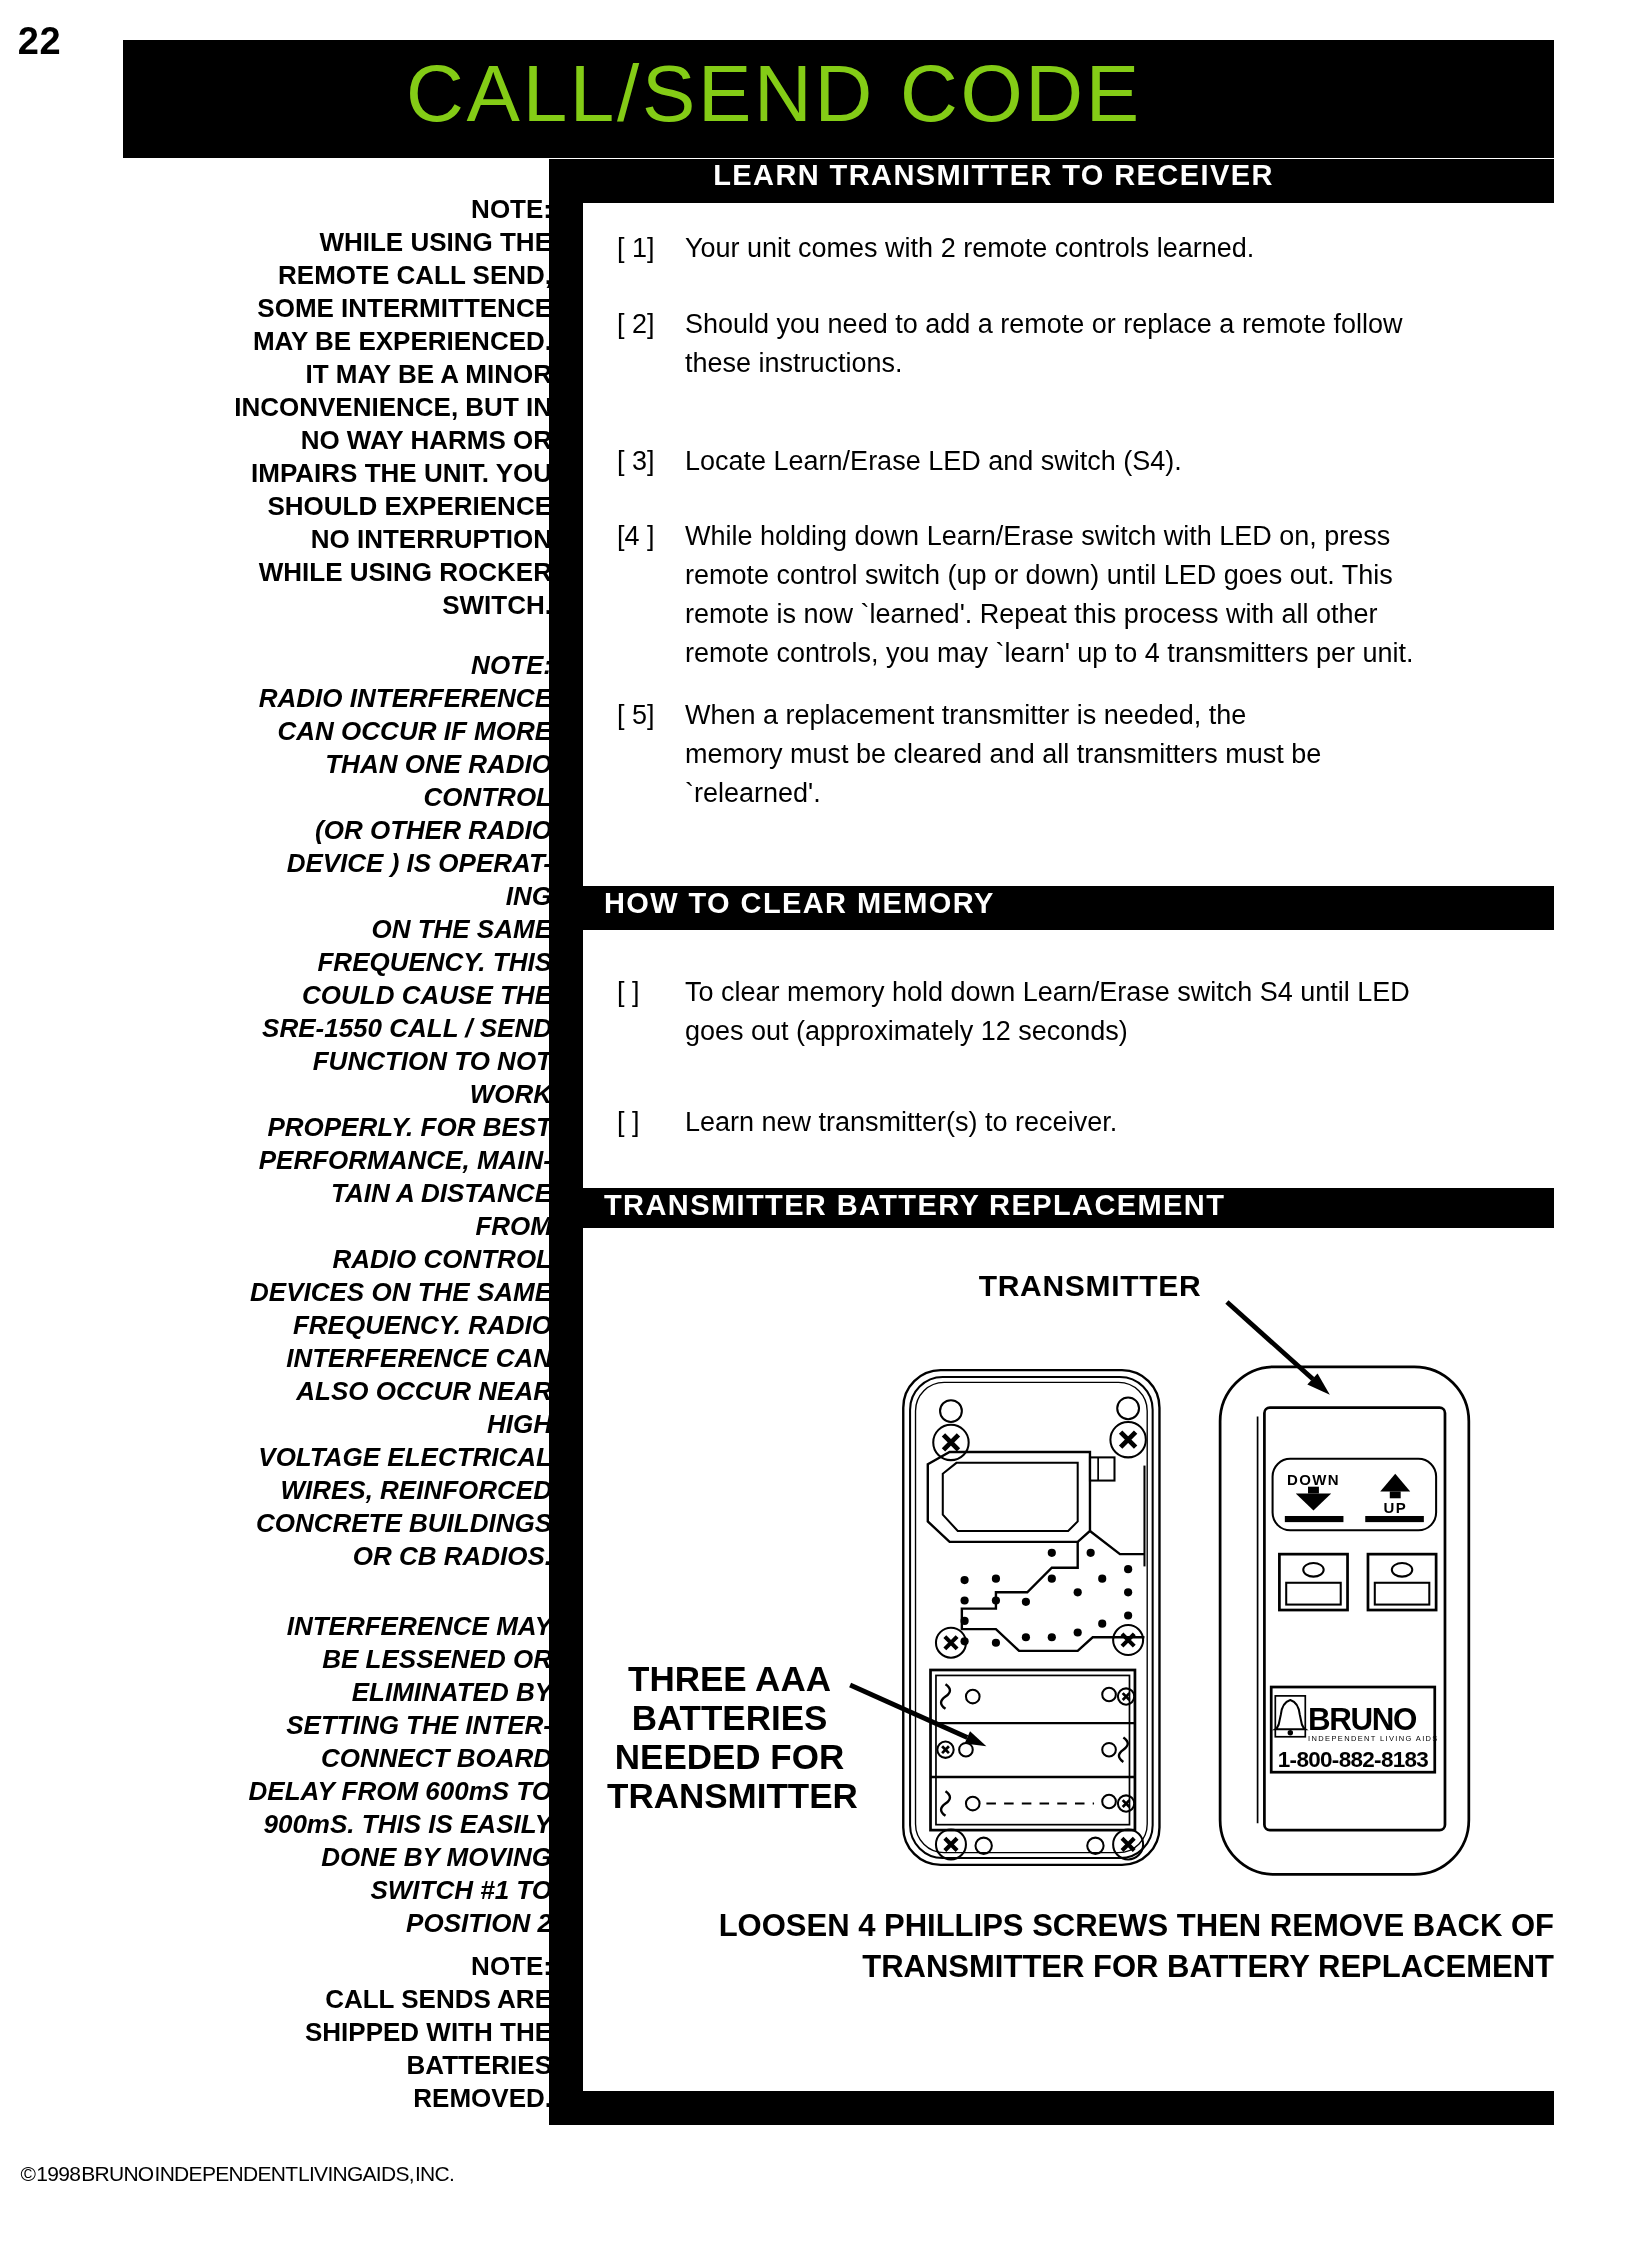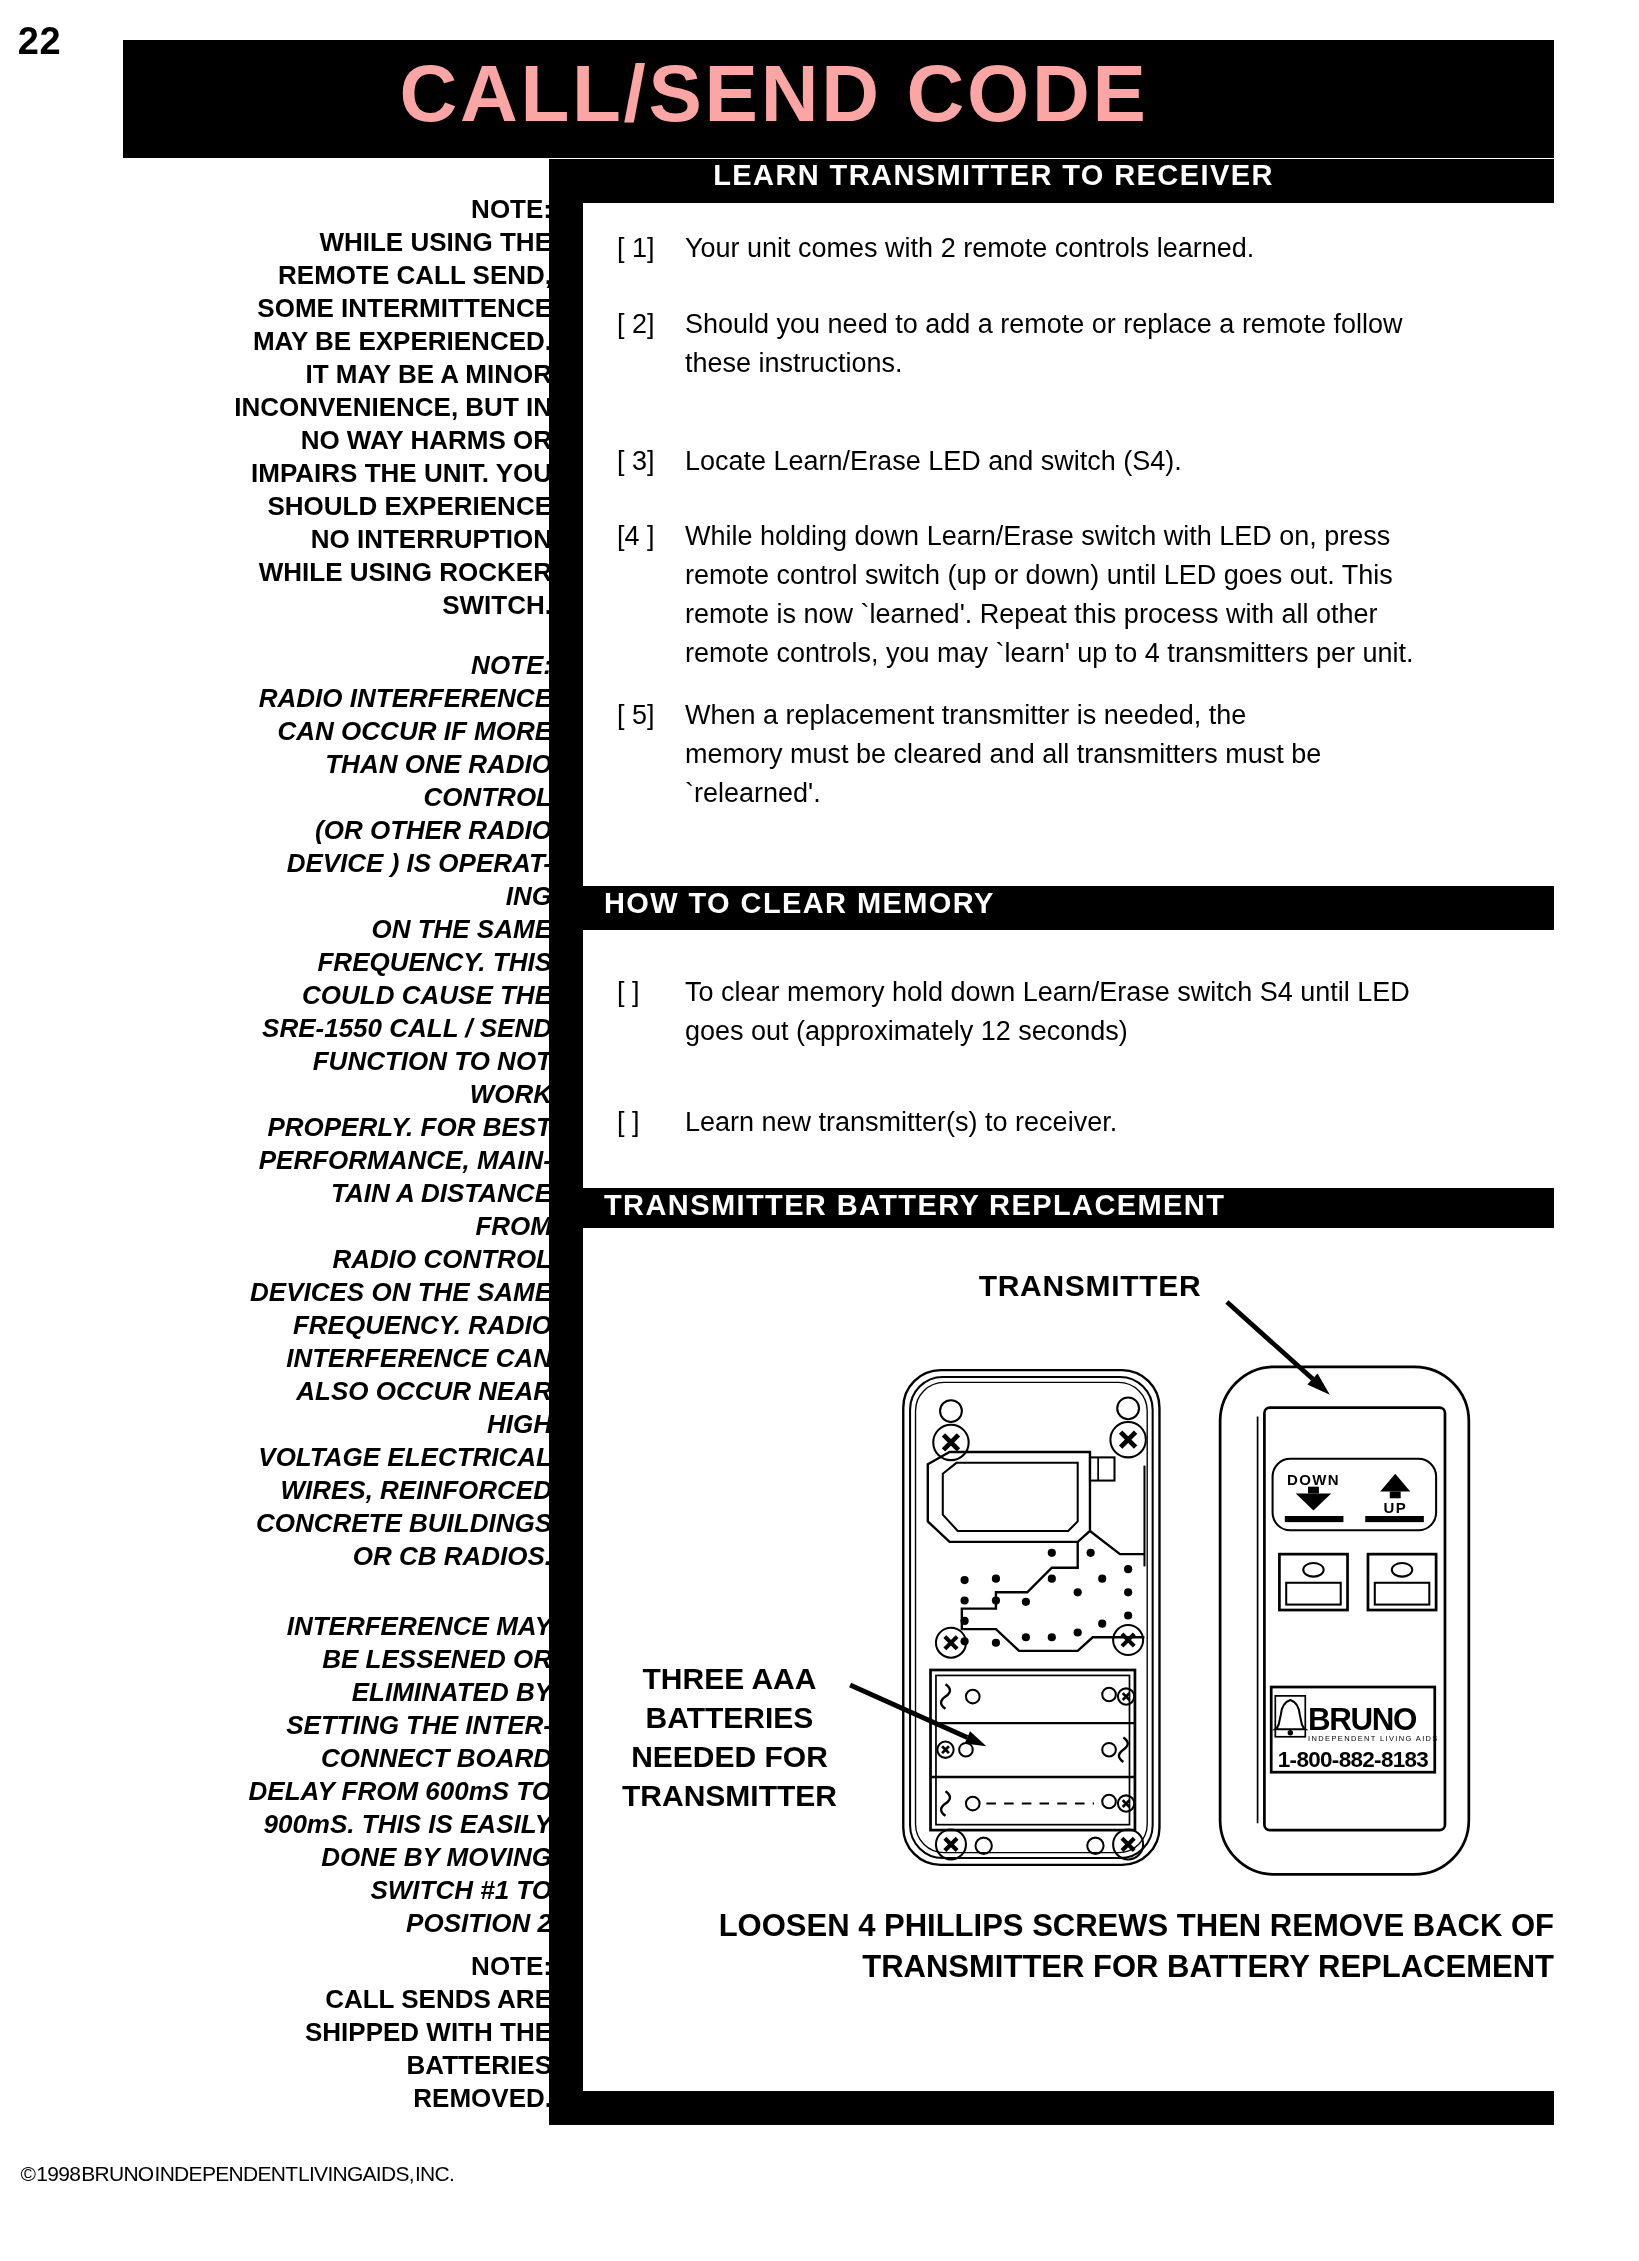--- a/index.html
+++ b/index.html
@@ -2,39 +2,39 @@
 <html style="font-size:11px"><head>
 <meta charset="utf-8">
 <style>
   html,body{margin:0;padding:0;background:#888;}
   #page{
     position:relative;width:1640px;height:2261px;background:#ffffff;
     font-family:"Liberation Sans", sans-serif;color:#000;overflow:hidden;
   }
   .abs{position:absolute;}
   .pagenum{left:17.7px;top:20.4px;font-size:38px;font-weight:bold;letter-spacing:0.7px;}
-  .banner{left:123px;top:40px;width:1431px;height:118px;background:#000;color:#fca5a5;
-    font-weight:bold;font-size:80px;letter-spacing:2.7px;text-align:center;
+  .banner{left:123px;top:40px;width:1431px;height:118px;background:#000;color:#84cc16;
+    font-weight:normal;font-size:80px;letter-spacing:2.7px;text-align:center;
     line-height:108px;padding-right:129px;box-sizing:border-box;white-space:nowrap;}
   .note{left:65px;width:487px;text-align:right;font-weight:bold;font-size:26px;
     line-height:33px;white-space:pre-line;margin-top:8px;}
   .noteital{font-style:italic;}
   .vbar{left:549px;top:159px;width:34px;height:1966px;background:#000;}
   .hbar-bottom{left:549px;top:2091px;width:1005px;height:34px;background:#000;}
   .secbar{left:549px;width:1005px;background:#000;color:#fff;font-weight:bold;
     font-size:29px;letter-spacing:1.4px;box-sizing:border-box;white-space:nowrap;}
   .secbar1{top:159px;height:44px;line-height:33px;text-align:center;padding-right:116px;}
   .secbar2{top:886px;height:44px;line-height:35px;padding-left:55px;}
   .secbar3{top:1188px;height:40px;line-height:35px;padding-left:55px;}
   .step{left:617px;width:934px;display:flex;font-size:27px;line-height:39px;}
   .marker{width:68px;flex:none;}
   .stext{flex:1;white-space:pre-line;}
   .tlabel{left:947px;top:1269px;width:286px;text-align:center;
     font-size:30px;font-weight:bold;letter-spacing:0.7px;}
-  .blabel{left:607px;top:1659px;width:245px;text-align:center;font-size:30px;
+  .blabel{left:607px;top:1659px;width:245px;text-align:center;font-size:35px;
     font-weight:bold;line-height:39px;white-space:pre-line;}
   .caption{left:583px;top:1905px;width:971px;text-align:right;font-size:31px;
     font-weight:bold;line-height:41px;white-space:pre-line;}
   .copyright{left:20.4px;top:2162px;font-size:21px;letter-spacing:-0.7px;word-spacing:-4.1px;}
   svg .ln{fill:none;stroke:#000;}
 </style>
 </head>
 <body>
 
 <div id="page">

